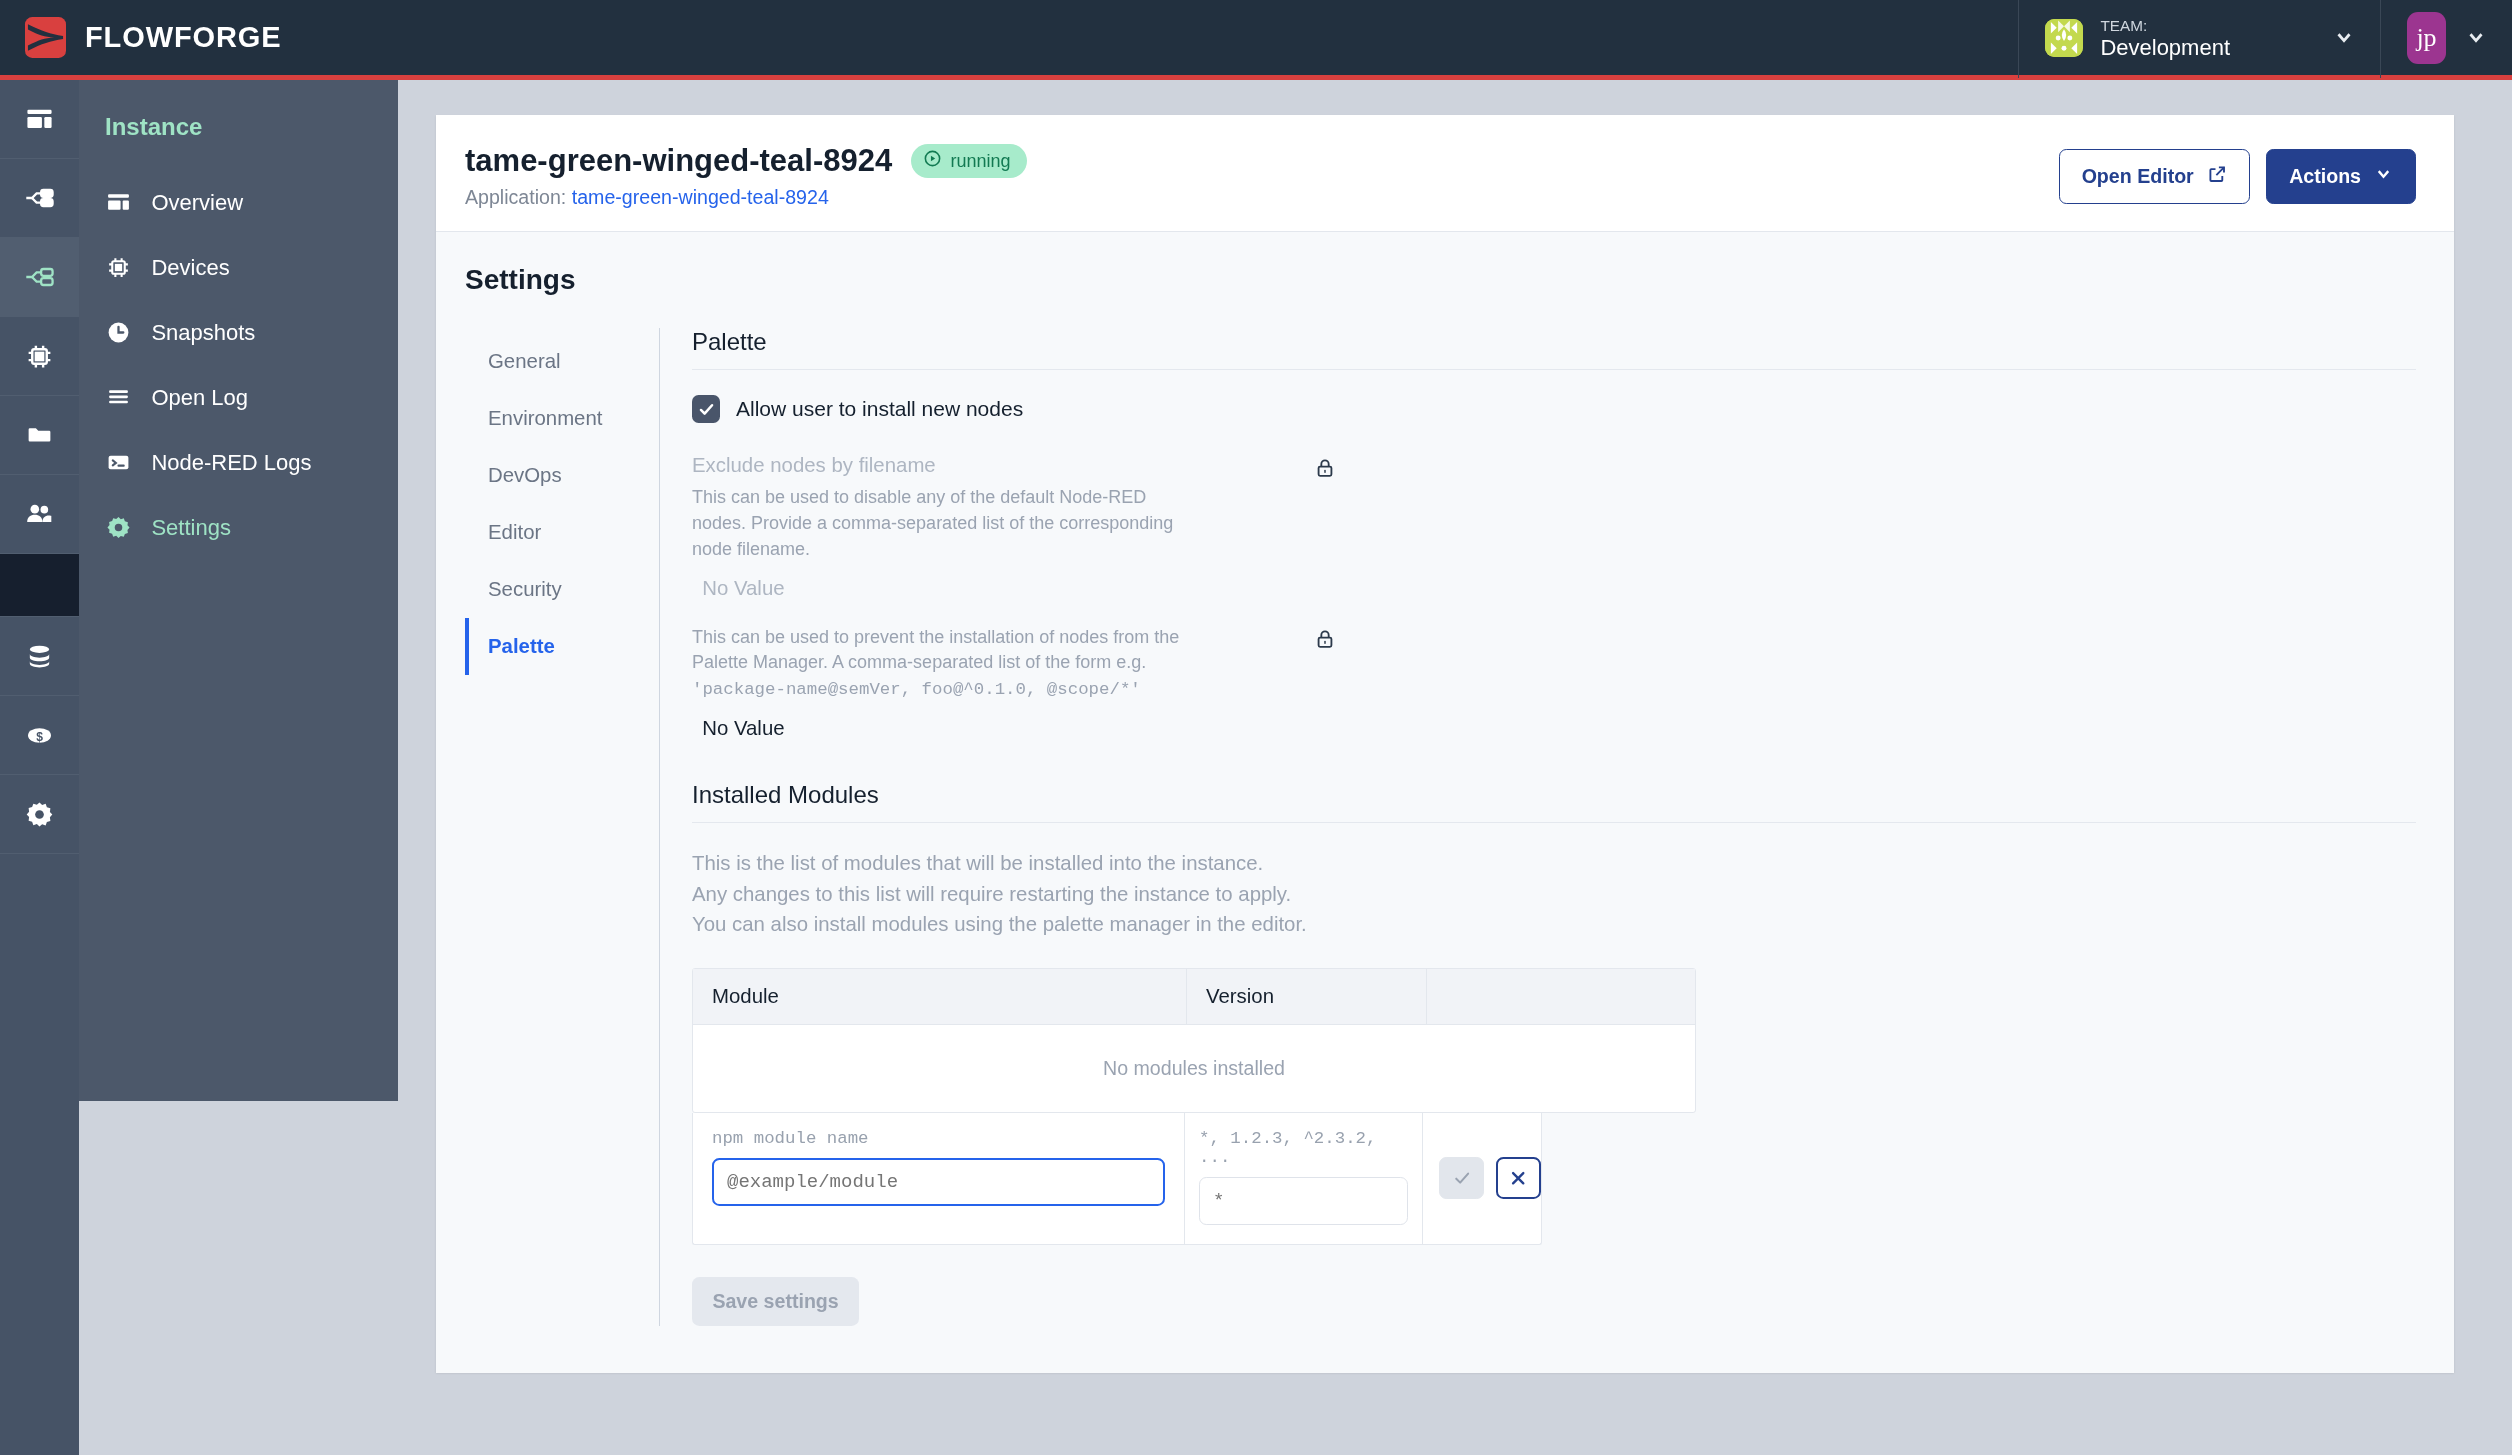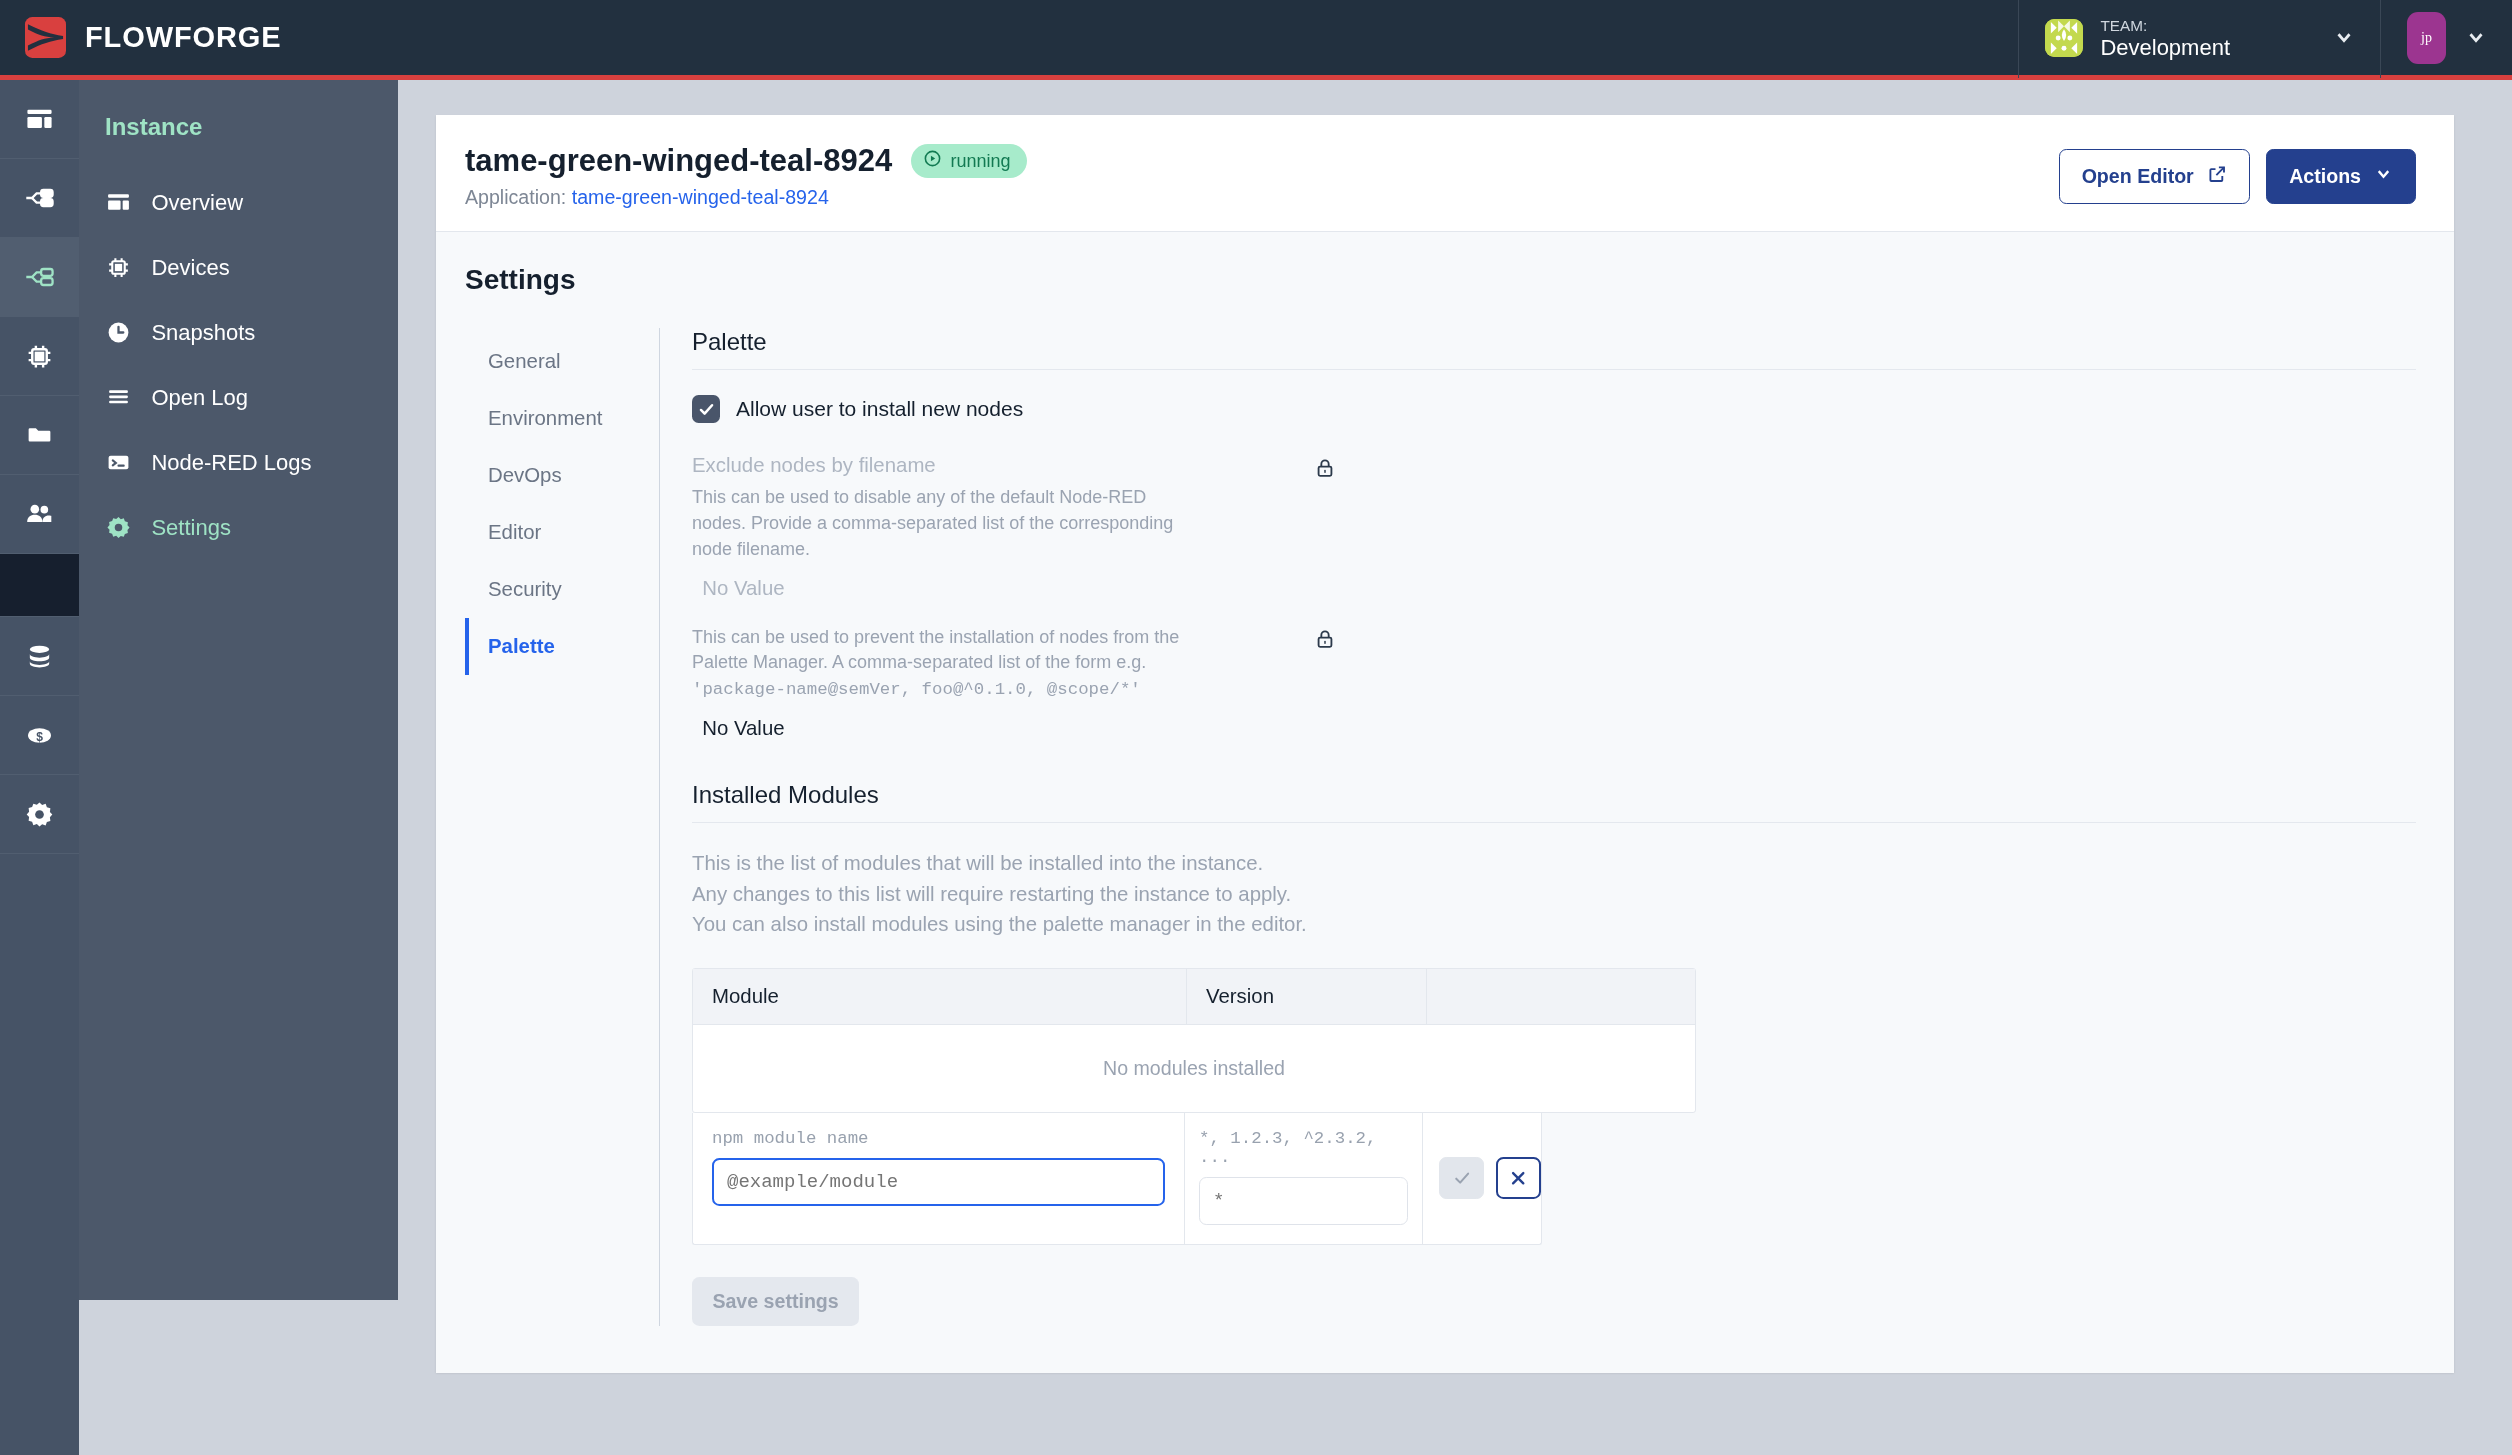--- a/index.html
+++ b/index.html
@@ -39,39 +39,39 @@
   .team-labels { display: flex; flex-direction: column; justify-content: center; }
   .team-kicker { color: #cfd6de; font-size: 15.3px; line-height: 19px; }
   .team-name { color: #ffffff; font-size: 22px; line-height: 25px; }
   .chev { color: #e8ecf1; flex: none; }
   .user-block {
     height: 80px; display: flex; align-items: center; gap: 19px;
     padding: 0 25px 0 26px;
   }
   .user-avatar {
     width: 39px; height: 52px; border-radius: 11px; background: #9c3590;
-    color: #fff; font-size: 14px; display: flex; align-items: center;
+    color: #fff; font-size: 26px; display: flex; align-items: center;
     justify-content: center; font-family: "Liberation Serif", serif;
   }
 
   
   .rail {
     position: absolute; left: 0; top: 80px; width: 79px; height: 1375px;
     background: #465366;
   }
   .rail-item {
     height: 79px; display: flex; align-items: center; justify-content: center;
     border-bottom: 1.5px solid #515e70; color: #ffffff;
   }
   .rail-item.active { background: #515e70; color: #9fe3c5; }
   .rail-gap { height: 63px; background: #161f2e; border-bottom: 1.5px solid #515e70; }
 
   
   .nav {
-    position: absolute; left: 79px; top: 80px; width: 320px; height: 1220px;
+    position: absolute; left: 79px; top: 80px; width: 320px; height: 1021px;
     background: #4c586a; padding: 33px 0 0 0;
   }
   .nav-title {
     color: #9fe3c5; font-size: 24px; font-weight: bold; padding: 0 0 0 26px;
     margin-bottom: 29px;
   }
   .nav-item {
     display: flex; align-items: center; gap: 20.4px; height: 65px;
     padding: 0 0 0 26px; color: #ffffff; font-size: 22px;
   }

